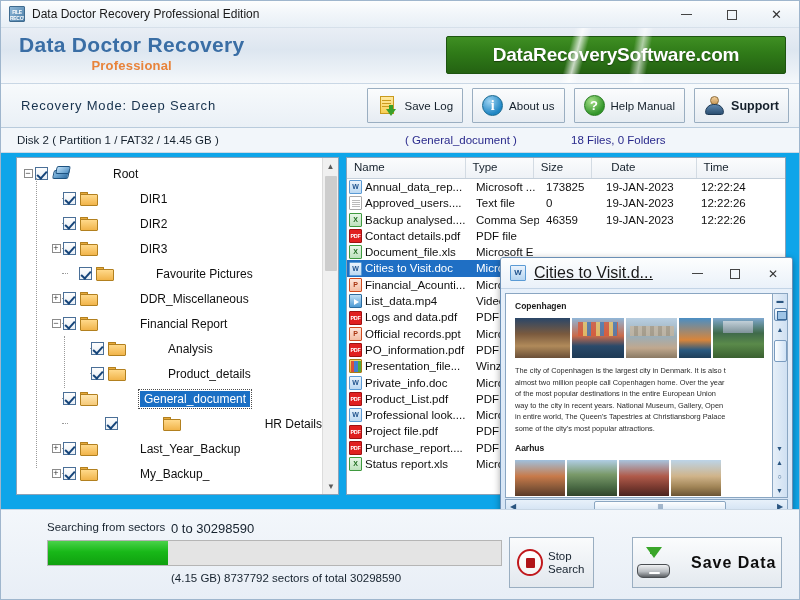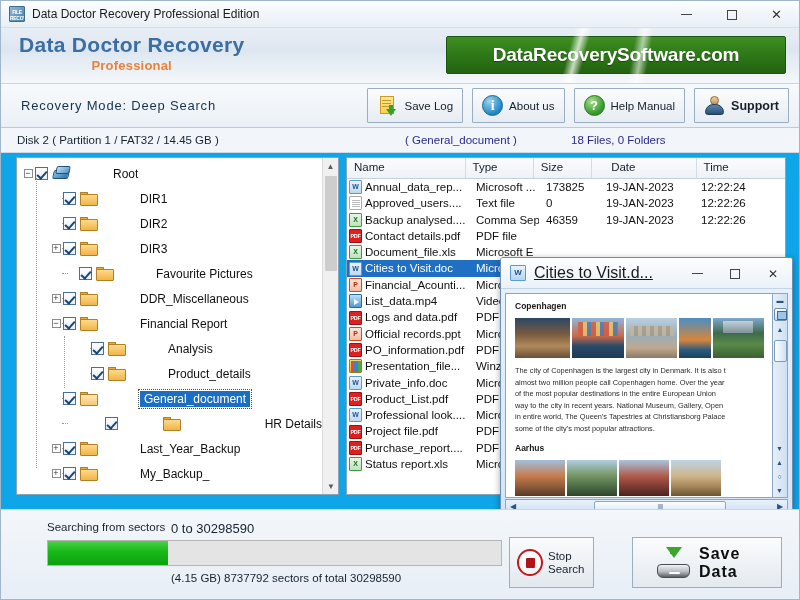--- a/index.html
+++ b/index.html
@@ -320,21 +320,21 @@
   }
   #stop-icon{width:26px;height:27px;border:2px solid #c0181c;border-radius:50%;
      display:flex;align-items:center;justify-content:center;flex:0 0 26px;
      background:linear-gradient(to bottom,#fff,#f4f4f4);}
   #stop-icon i{width:9px;height:10px;background:#b01418;border-radius:1px;display:block;}
   #stop-label{font-size:11.5px;color:#16222e;line-height:13px;}
 
   #save-data-btn{
     position:absolute; left:631px; top:27px; width:150px; height:51px;
     background:linear-gradient(to bottom,#fbfcfd,#e3e9ef);
-    border:1px solid #9aaec1; display:flex;align-items:center; gap:9px; padding-left:24px; cursor:pointer;
+    border:1px solid #9aaec1; display:flex;align-items:center; gap:21px; padding-left:4px; cursor:pointer;
   }
   #sd-icon{width:33px;height:31px;position:relative;flex:0 0 33px;}
   #sd-icon .arw{position:absolute;left:9px;top:0;width:0;height:0;
      border-left:8px solid transparent;border-right:8px solid transparent;border-top:11px solid #3aa62a;}
   #sd-icon .stem{position:absolute;left:13px;top:0px;width:7px;height:7px;background:#3aa62a;}
   #sd-icon .drv{position:absolute;left:0;bottom:0;width:33px;height:14px;border-radius:4px 4px 6px 6px;
      background:linear-gradient(to bottom,#f0f2f4,#b8bcc0 55%,#5c6064 100%);border:1px solid #4a4e52;}
   #sd-icon .drv:after{content:"";position:absolute;left:11px;bottom:3px;width:11px;height:2px;
      background:#fff;border-radius:1px;}
   #sd-label{font-size:16px;font-weight:bold;color:#0d0d0d;letter-spacing:1px;}

